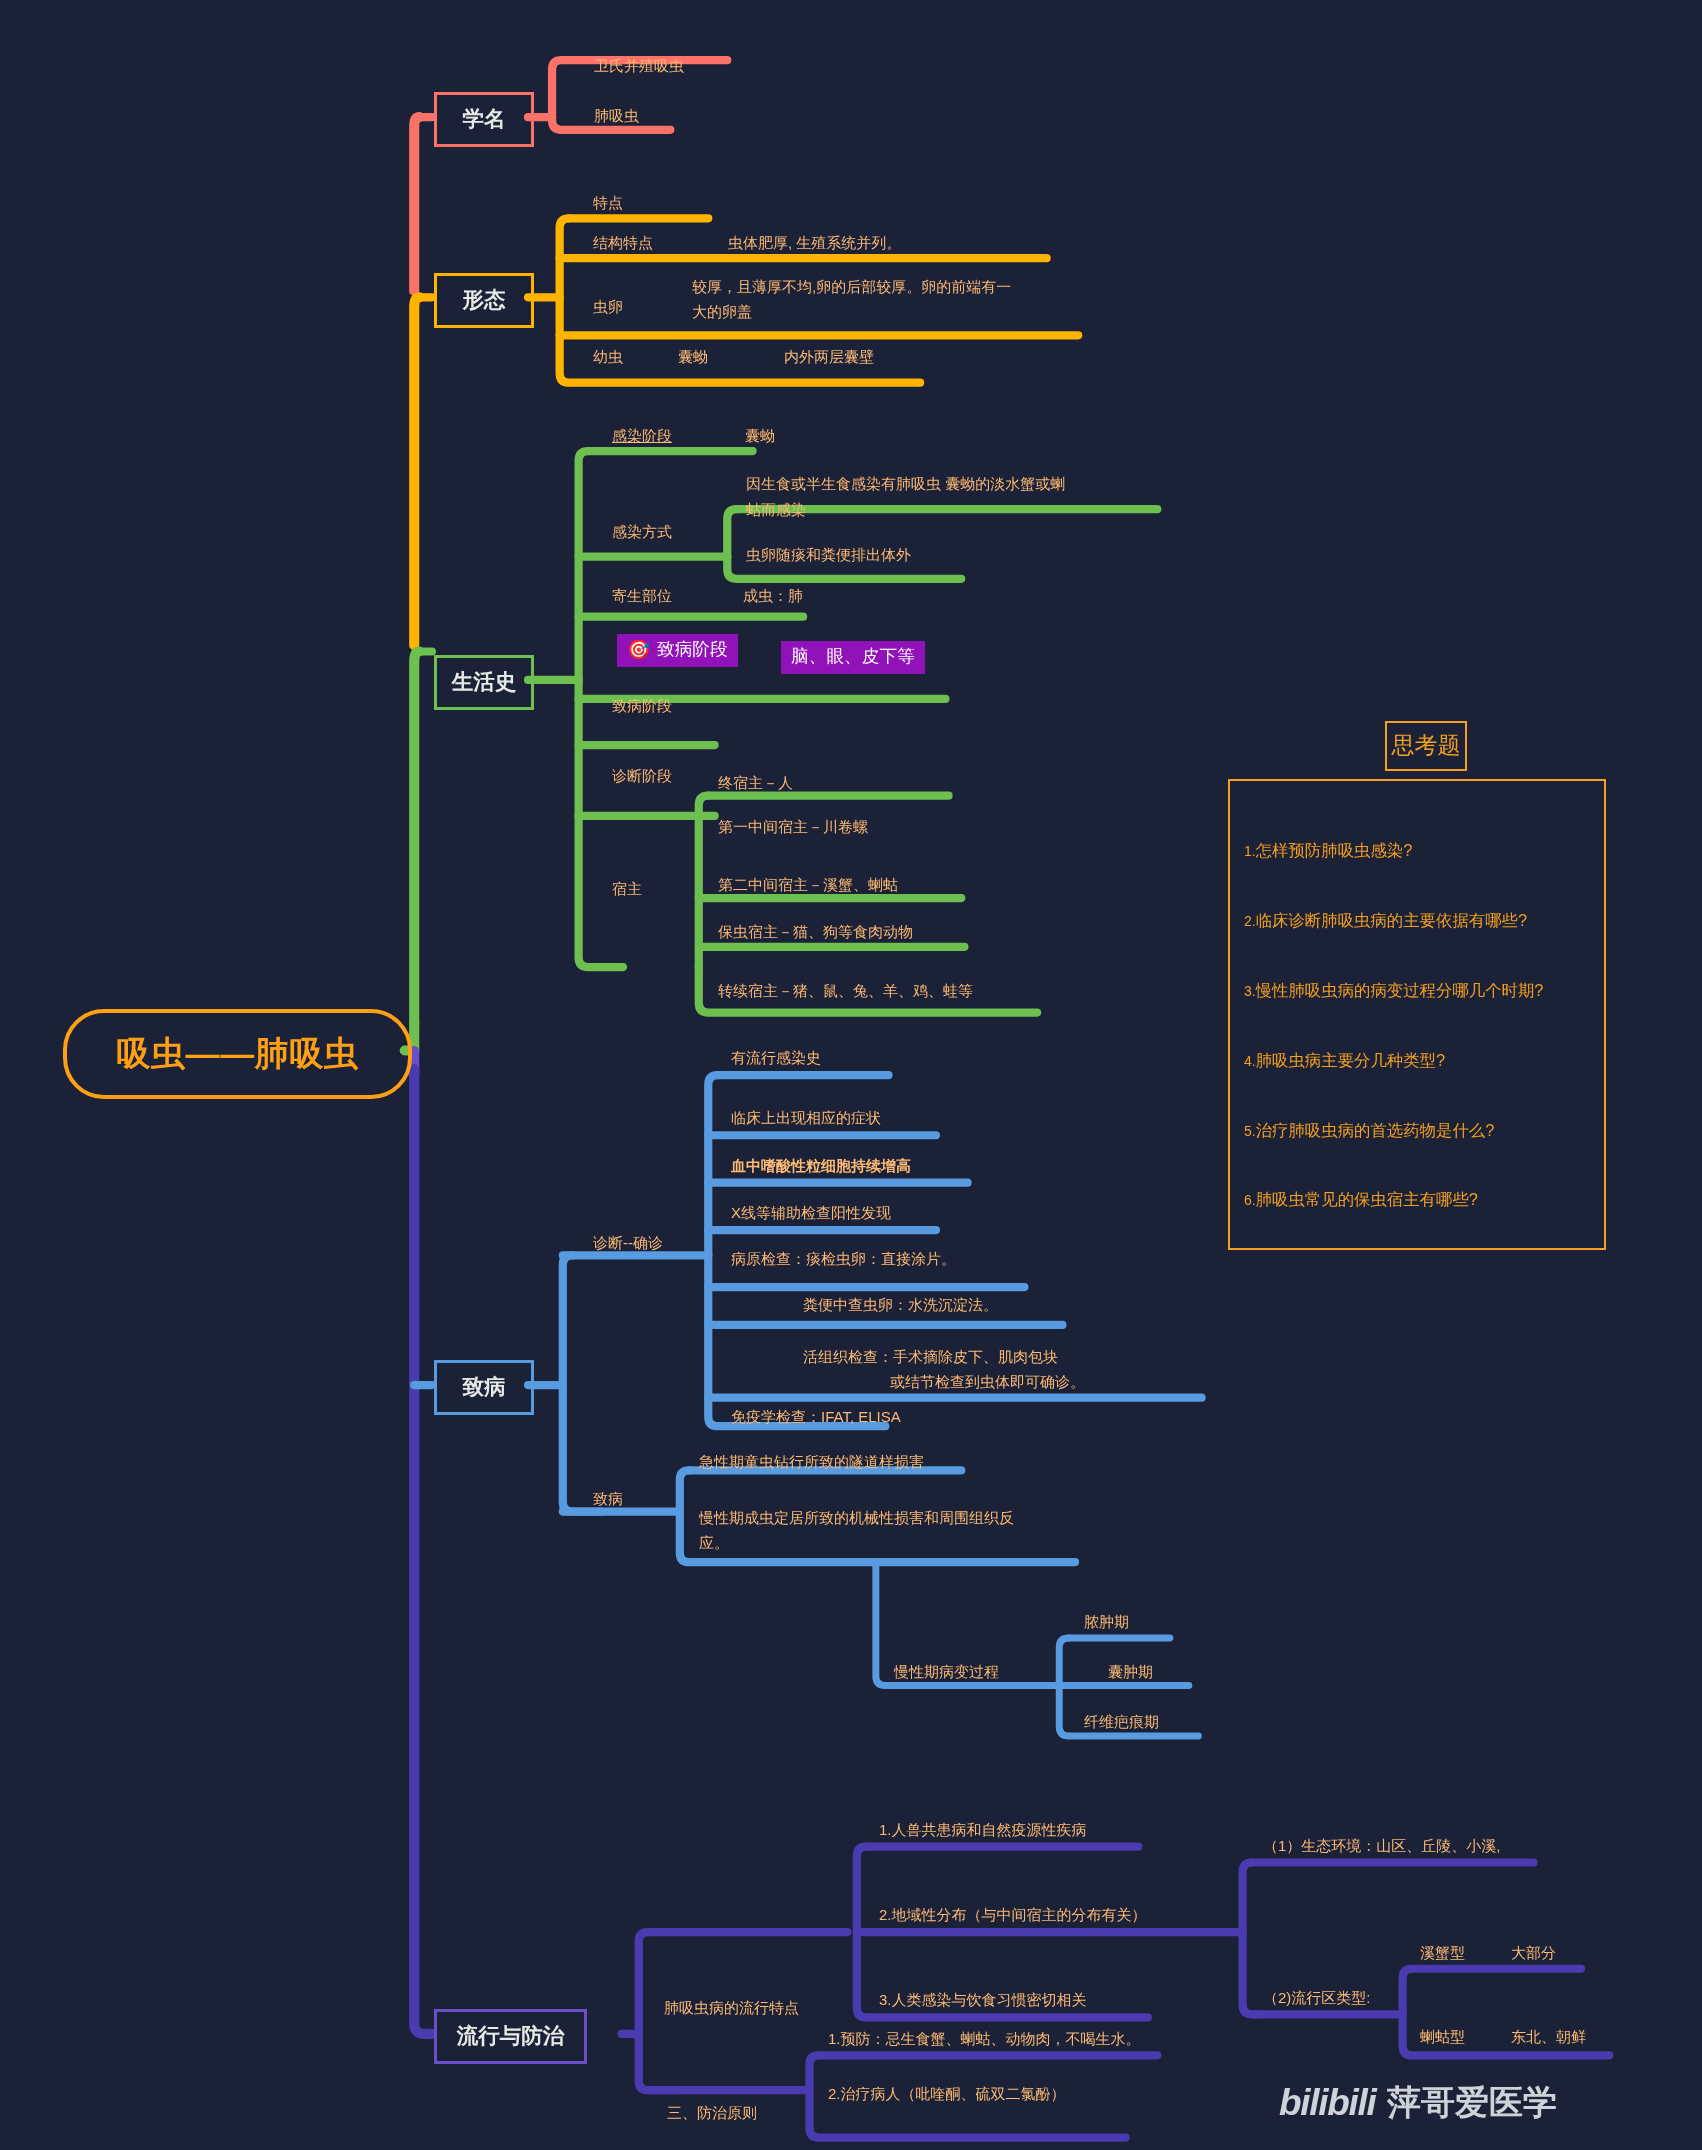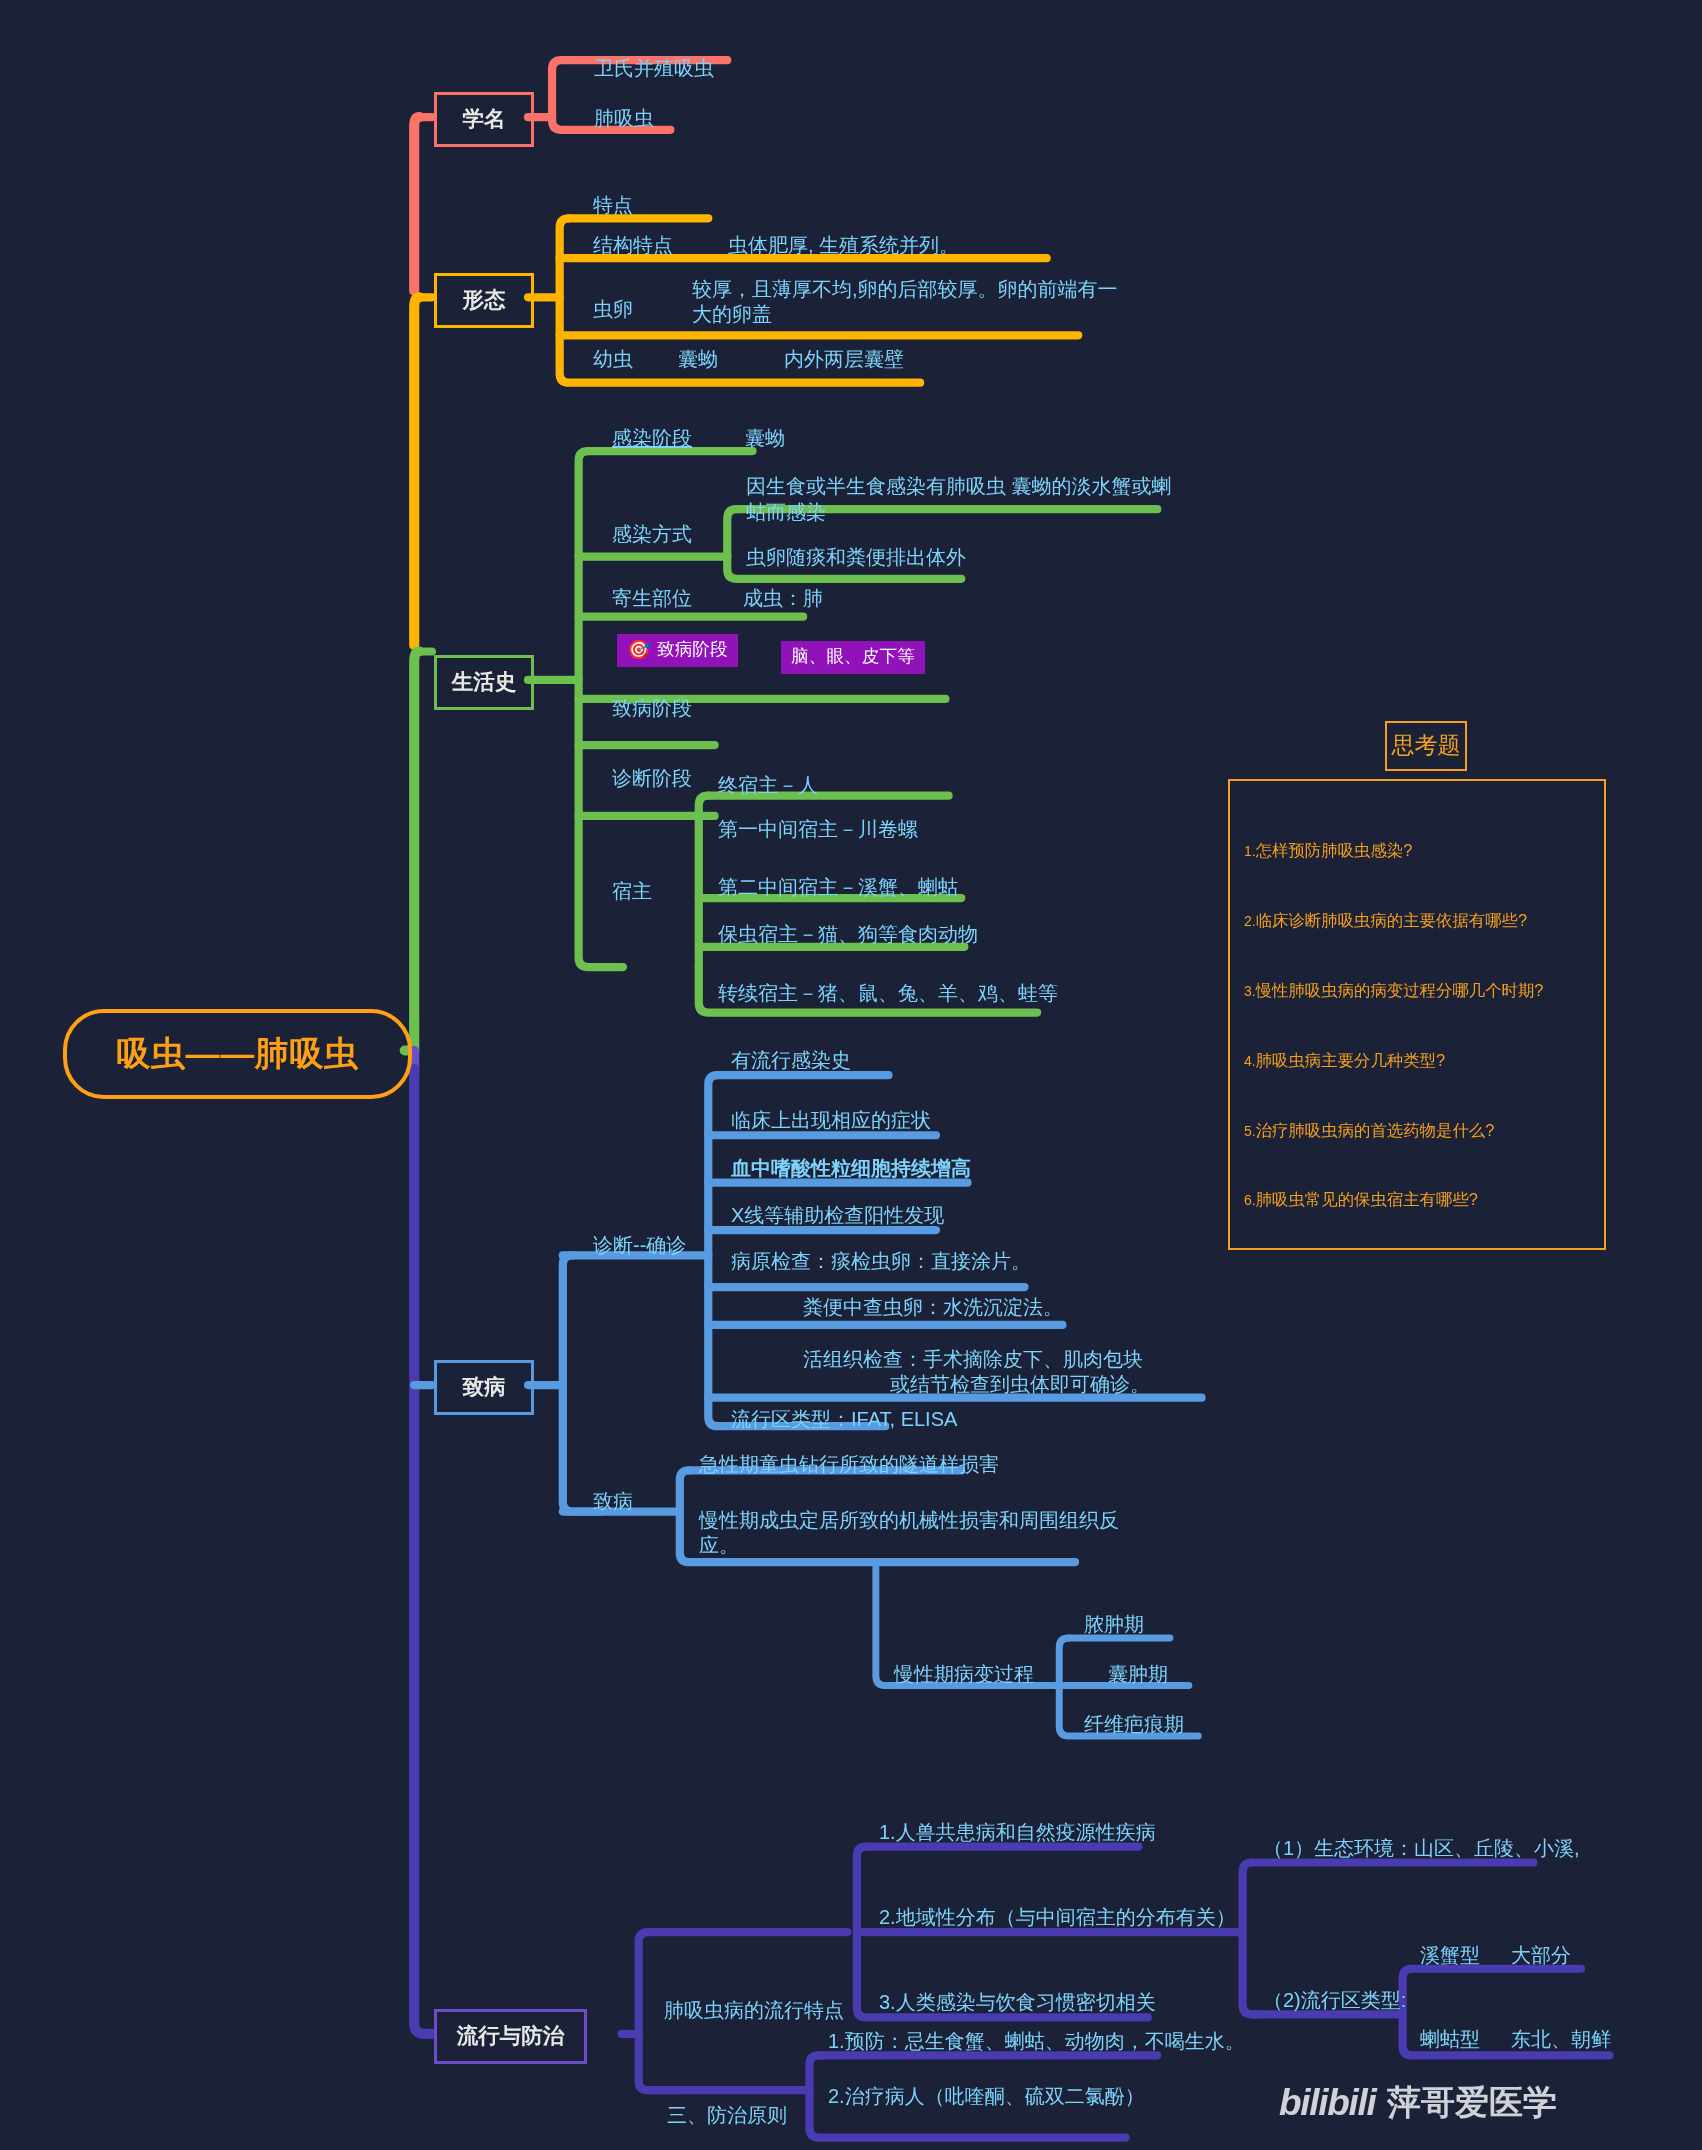--- a/index.html
+++ b/index.html
@@ -33,21 +33,21 @@
     height:49px;width:94px;
     text-align:center;
   }
   .l1.c-red{border-color:#FA7268;}
   .l1.c-amber{border-color:#FFB400;}
   .l1.c-green{border-color:#6DC050;}
   .l1.c-blue{border-color:#589BE0;}
   .l1.c-purple{border-color:#6A4FC9;}
 
   
-  .txt{font-size:20px;color:#7dd3fc;}
+  .txt{font-size:15px;color:#fdba74;}
 
   
   .badge{
     background:#9112B8;color:#fff;font-size:17.7px;
     padding:4.4px 10px 5.7px 10px;display:flex;align-items:center;gap:6.3px;
   }
   .badge .tgt{font-size:19px;line-height:1;}
 
   
   .q-title{
@@ -228,21 +228,21 @@
 <div class="node l1 c-blue" style="left:434px;top:1360px;">致病</div>
 <div class="node txt" style="left:593px;top:1233px;">诊断--确诊</div>
 <div class="node txt" style="left:731px;top:1048px;">有流行感染史</div>
 <div class="node txt" style="left:731px;top:1108px;">临床上出现相应的症状</div>
 <div class="node txt" style="left:731px;top:1156px;font-weight:bold;">血中嗜酸性粒细胞持续增高</div>
 <div class="node txt" style="left:731px;top:1203px;">X线等辅助检查阳性发现</div>
 <div class="node txt" style="left:731px;top:1249px;">病原检查：痰检虫卵：直接涂片。</div>
 <div class="node txt" style="left:803px;top:1295px;">粪便中查虫卵：水洗沉淀法。</div>
 <div class="node txt" style="left:803px;top:1347px;">活组织检查：手术摘除皮下、肌肉包块</div>
 <div class="node txt" style="left:890px;top:1372px;">或结节检查到虫体即可确诊。</div>
-<div class="node txt" style="left:731px;top:1407px;">流行区类型：IFAT, ELISA</div>
+<div class="node txt" style="left:731px;top:1407px;">免疫学检查：IFAT, ELISA</div>
 
 <div class="node txt" style="left:593px;top:1489px;">致病</div>
 <div class="node txt" style="left:699px;top:1452px;">急性期童虫钻行所致的隧道样损害</div>
 <div class="node txt" style="left:699px;top:1508px;">慢性期成虫定居所致的机械性损害和周围组织反</div>
 <div class="node txt" style="left:699px;top:1533px;">应。</div>
 
 <div class="node txt" style="left:894px;top:1662px;">慢性期病变过程</div>
 <div class="node txt" style="left:1084px;top:1612px;">脓肿期</div>
 <div class="node txt" style="left:1108px;top:1662px;">囊肿期</div>
 <div class="node txt" style="left:1084px;top:1712px;">纤维疤痕期</div>

